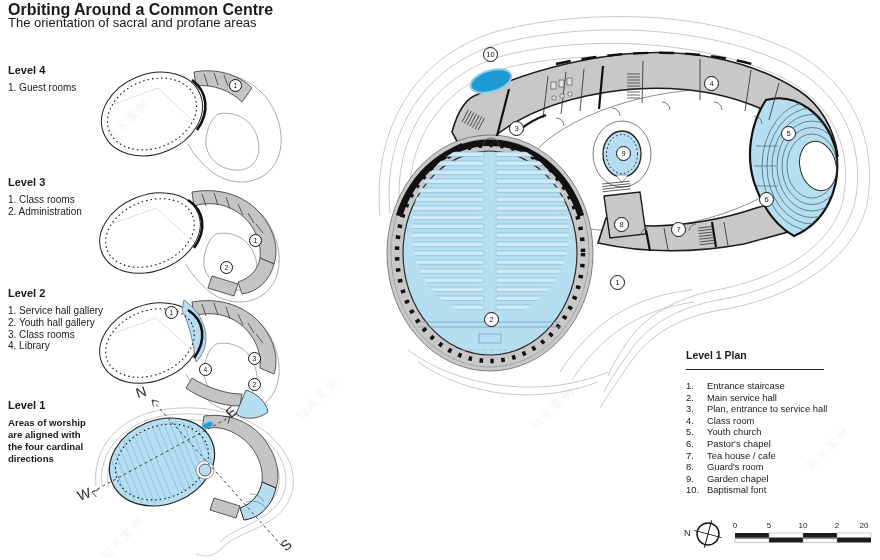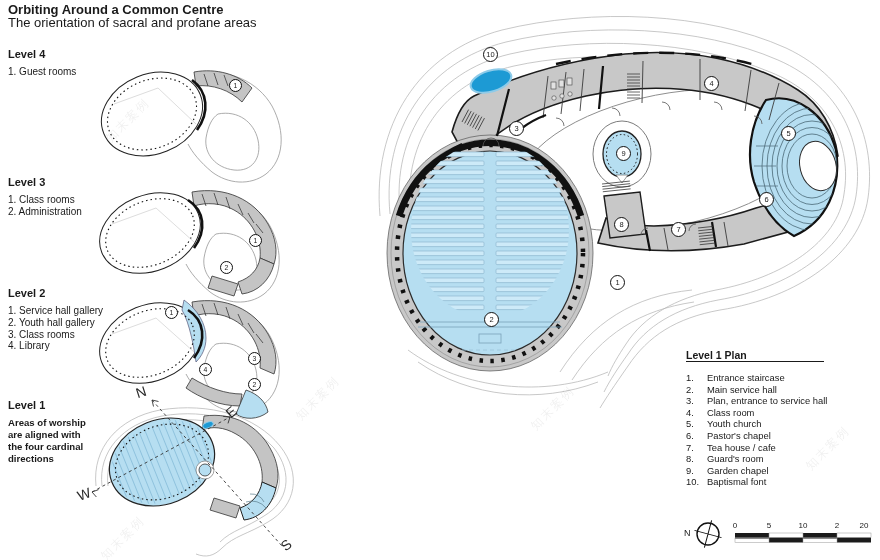--- a/index.html
+++ b/index.html
@@ -1,29 +1,29 @@
 <!DOCTYPE html>
 <html><head>
 <meta charset="utf-8">
 <style>
   html,body{margin:0;padding:0;}
   body{width:880px;height:560px;position:relative;background:#fff;overflow:hidden;
        font-family:"Liberation Sans", sans-serif;color:#1a1a1a;}
   .abs{position:absolute;}
   
-  .title-h{font-size:13px;font-weight:bold;line-height:13px;}
+  .title-h{font-size:16px;font-weight:bold;line-height:13px;}
   .title-s{font-size:13px;line-height:13px;}
   
   .lvl{position:absolute;left:8px;width:100px;}
   .lvl-h{font-size:11px;font-weight:bold;margin-bottom:6px;}
   .lvl-i{font-size:10px;line-height:11.8px;}
   .lvl-note{font-size:9.6px;font-weight:bold;line-height:12px;width:88px;}
   
   .legend{position:absolute;left:686px;top:349px;width:176px;}
-  .legend-t{font-size:10.5px;font-weight:bold;padding-bottom:0;border-bottom:1px solid #1a1a1a;width:138px;}
+  .legend-t{font-size:10.5px;font-weight:bold;padding-bottom:8px;border-bottom:1px solid #1a1a1a;width:138px;}
   .legend ol{list-style:none;margin:10px 0 0 0;padding:0;}
   .legend li{font-size:9.4px;line-height:11.6px;display:flex;}
   .legend .num{width:21px;flex:none;}
   
   .callout{position:absolute;width:13px;height:13px;border:1px solid #111;border-radius:50%;
            background:#fff;font-size:7.5px;line-height:13px;text-align:center;z-index:5;}
   .callout.sm{width:11px;height:11px;font-size:6.8px;line-height:11px;}
   
   .cdir{position:absolute;font-size:14px;color:#2a2a2a;transform:translate(-50%,-50%) rotate(var(--r));z-index:6;}
   
@@ -261,21 +261,21 @@
       <rect x="803" y="538" width="34" height="4.5"></rect>
     </g>
   </g>
 </svg>
 
 <div class="abs" style="left:8px;top:3px;">
   <div class="title-h">Orbiting Around a Common Centre</div>
   <div class="title-s">The orientation of sacral and profane areas</div>
 </div>
 
-<div class="lvl" style="top:48px;">
+<div class="lvl" style="top:64px;">
   <div class="lvl-h">Level 4</div>
   <div class="lvl-i">1. Guest rooms</div>
 </div>
 
 <div class="lvl" style="top:176px;">
   <div class="lvl-h">Level 3</div>
   <div class="lvl-i">1. Class rooms</div>
   <div class="lvl-i">2. Administration</div>
 </div>
 

